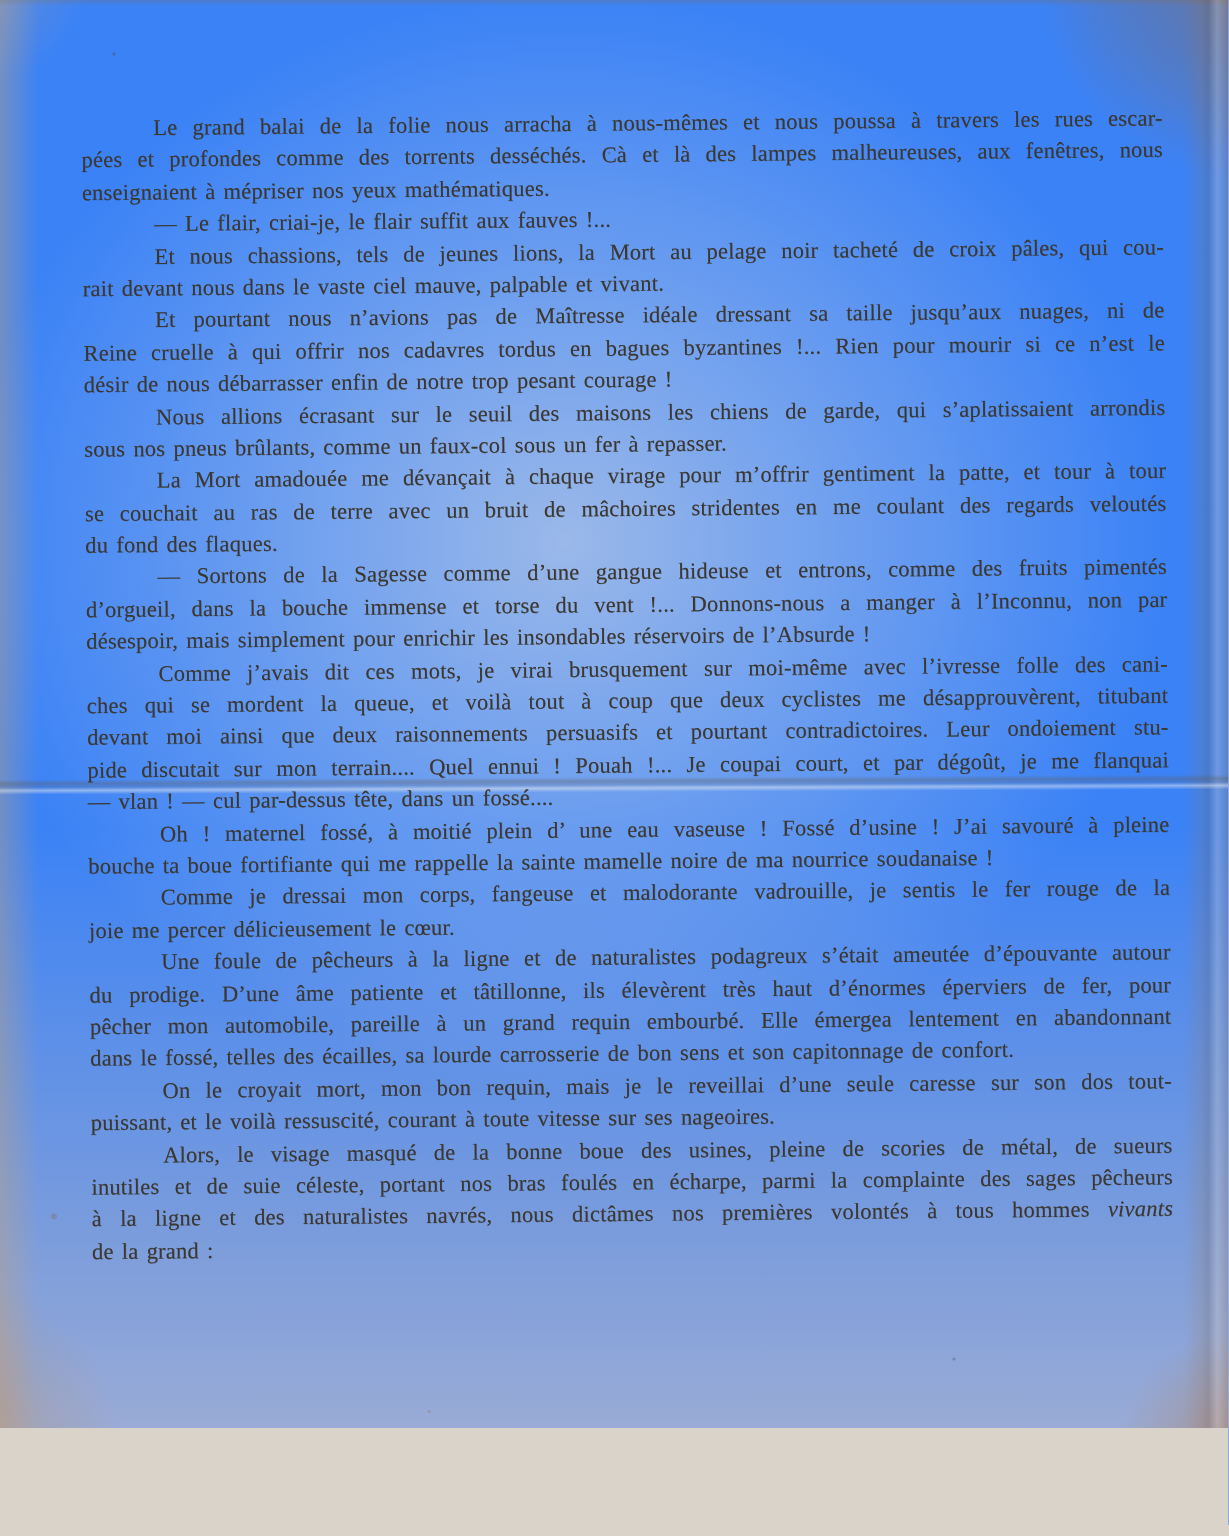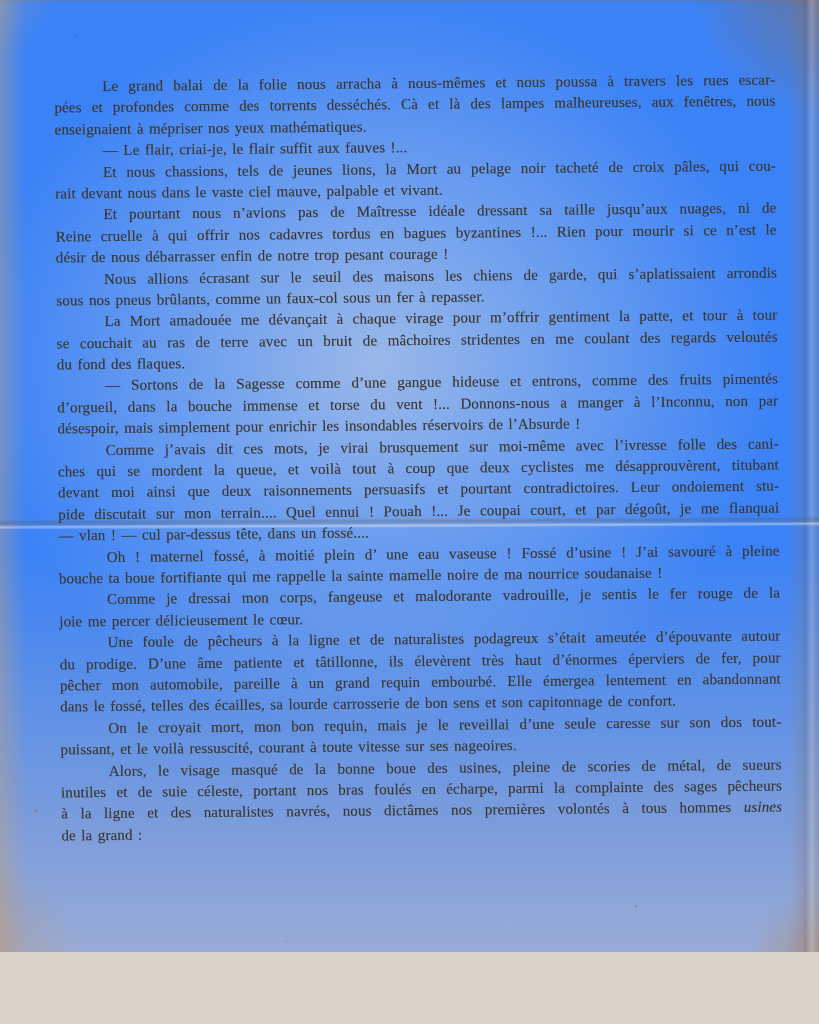--- a/index.html
+++ b/index.html
@@ -155,17 +155,17 @@
         <div class="line"><span>pêcher mon automobile, pareille à un grand requin embourbé. Elle émergea lentement en abandonnant</span></div>
         <div class="line last"><span>dans le fossé, telles des écailles, sa lourde carrosserie de bon sens et son capitonnage de confort.</span></div>
       </div>
       <div class="paragraph">
         <div class="line first"><span>On le croyait mort, mon bon requin, mais je le reveillai d’une seule caresse sur son dos tout-</span></div>
         <div class="line last"><span>puissant, et le voilà ressuscité, courant à toute vitesse sur ses nageoires.</span></div>
       </div>
       <div class="paragraph">
         <div class="line first"><span>Alors, le visage masqué de la bonne boue des usines, pleine de scories de métal, de sueurs</span></div>
         <div class="line"><span>inutiles et de suie céleste, portant nos bras foulés en écharpe, parmi la complainte des sages pêcheurs</span></div>
-        <div class="line"><span>à la ligne et des naturalistes navrés, nous dictâmes nos premières volontés à tous hommes </span><i>usines</i></div>
+        <div class="line"><span>à la ligne et des naturalistes navrés, nous dictâmes nos premières volontés à tous hommes </span><i>vivants</i></div>
         <div class="line last"><span>de la grand :</span></div>
       </div>
     </div>
 </div>
 
 </body></html>

